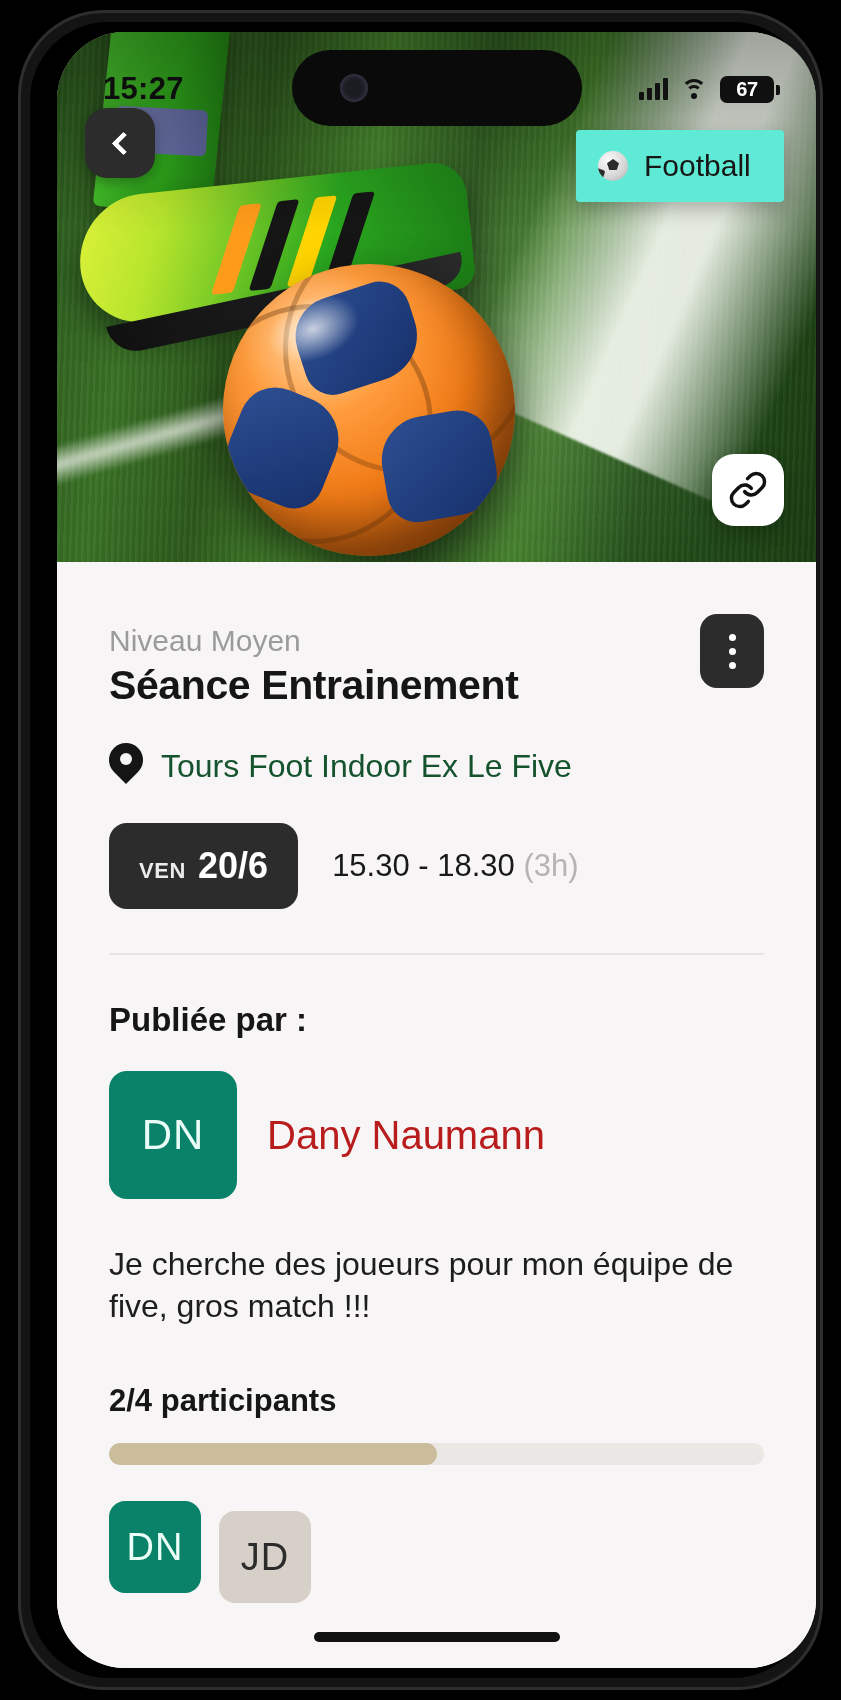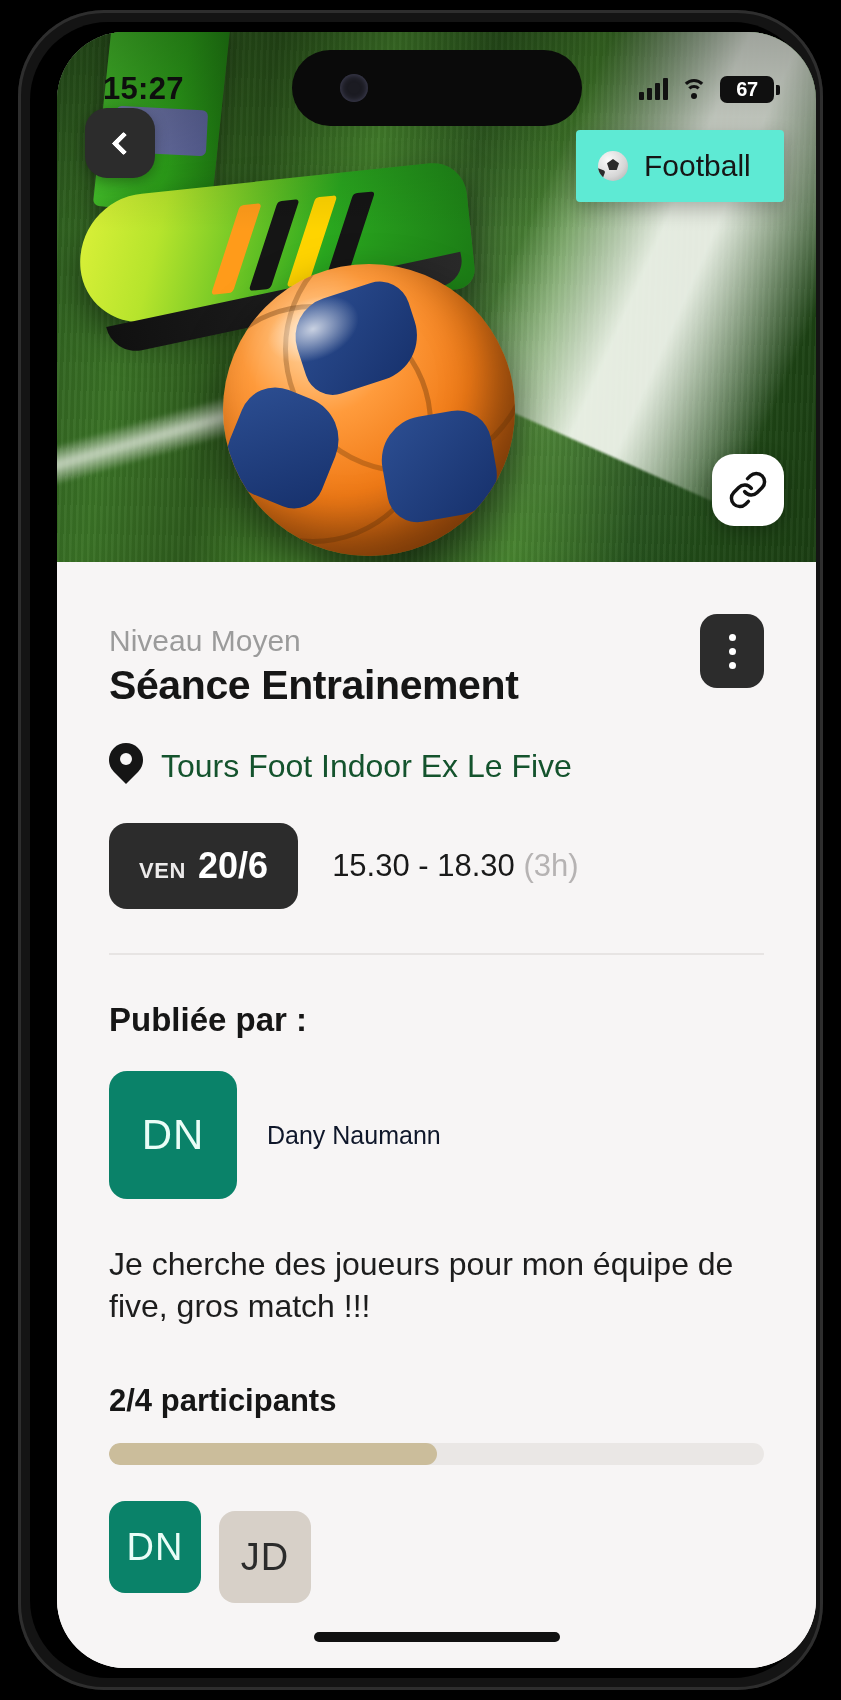--- a/index.html
+++ b/index.html
@@ -293,21 +293,21 @@
   .pub-title{ font-size:33px; font-weight:700; color:#161616; margin-top:46px;}
 
   .host{ display:flex; align-items:center; gap:30px; margin-top:32px;}
   .avatar{
     width:128px; height:128px; border-radius:18px;
     display:flex; align-items:center; justify-content:center;
     font-size:42px; letter-spacing:1px; flex:none;
   }
   .avatar.green{ background:#0a8269; color:#eafdf7;}
   .avatar.beige{ background:#d7d0c8; color:#2b2b2b;margin-top:10px;}
-  .host-name{ font-size:25px; color:#0f172a;}
+  .host-name{ font-size:40px; color:#b91c1c;}
   .rating{ display:flex; align-items:center; gap:12px; margin-top:12px;}
   .stars{ display:flex; gap:9px;}
   .star{
     width:30px; height:29px; background:#cbbd9b;
     clip-path:polygon(50% 0%, 61% 35%, 98% 35%, 68% 57%, 79% 91%, 50% 70%, 21% 91%, 32% 57%, 2% 35%, 39% 35%);
   }
   .avis{ font-size:27px; color:#2b2b2b; margin-left:12px;}
 
   .desc{ font-size:32px; line-height:1.32; color:#1d1d1d; margin-top:44px;}
 

